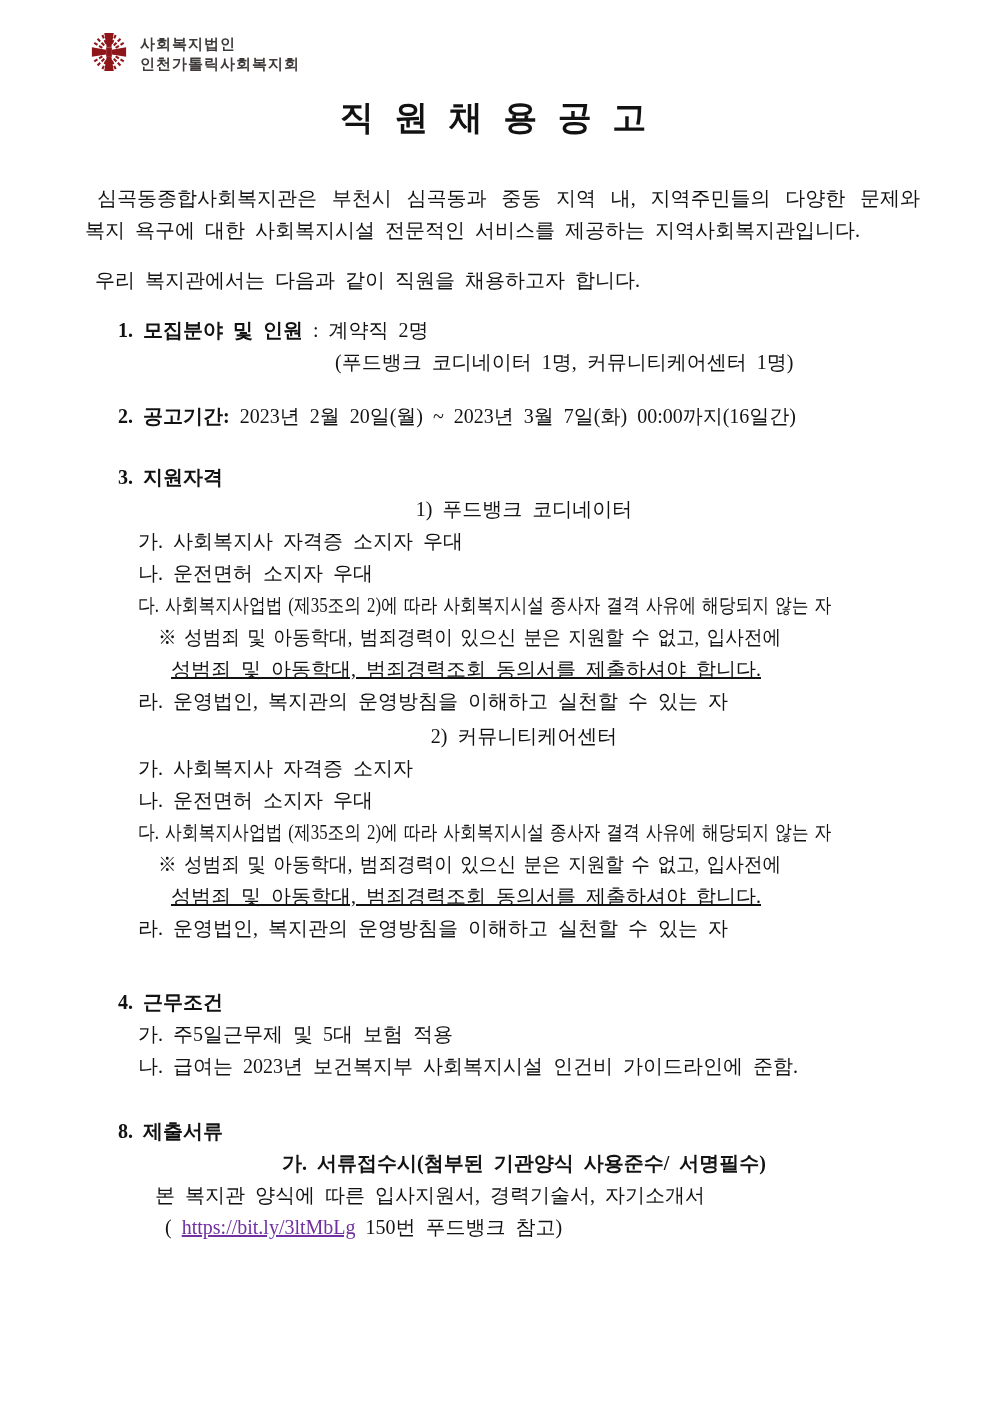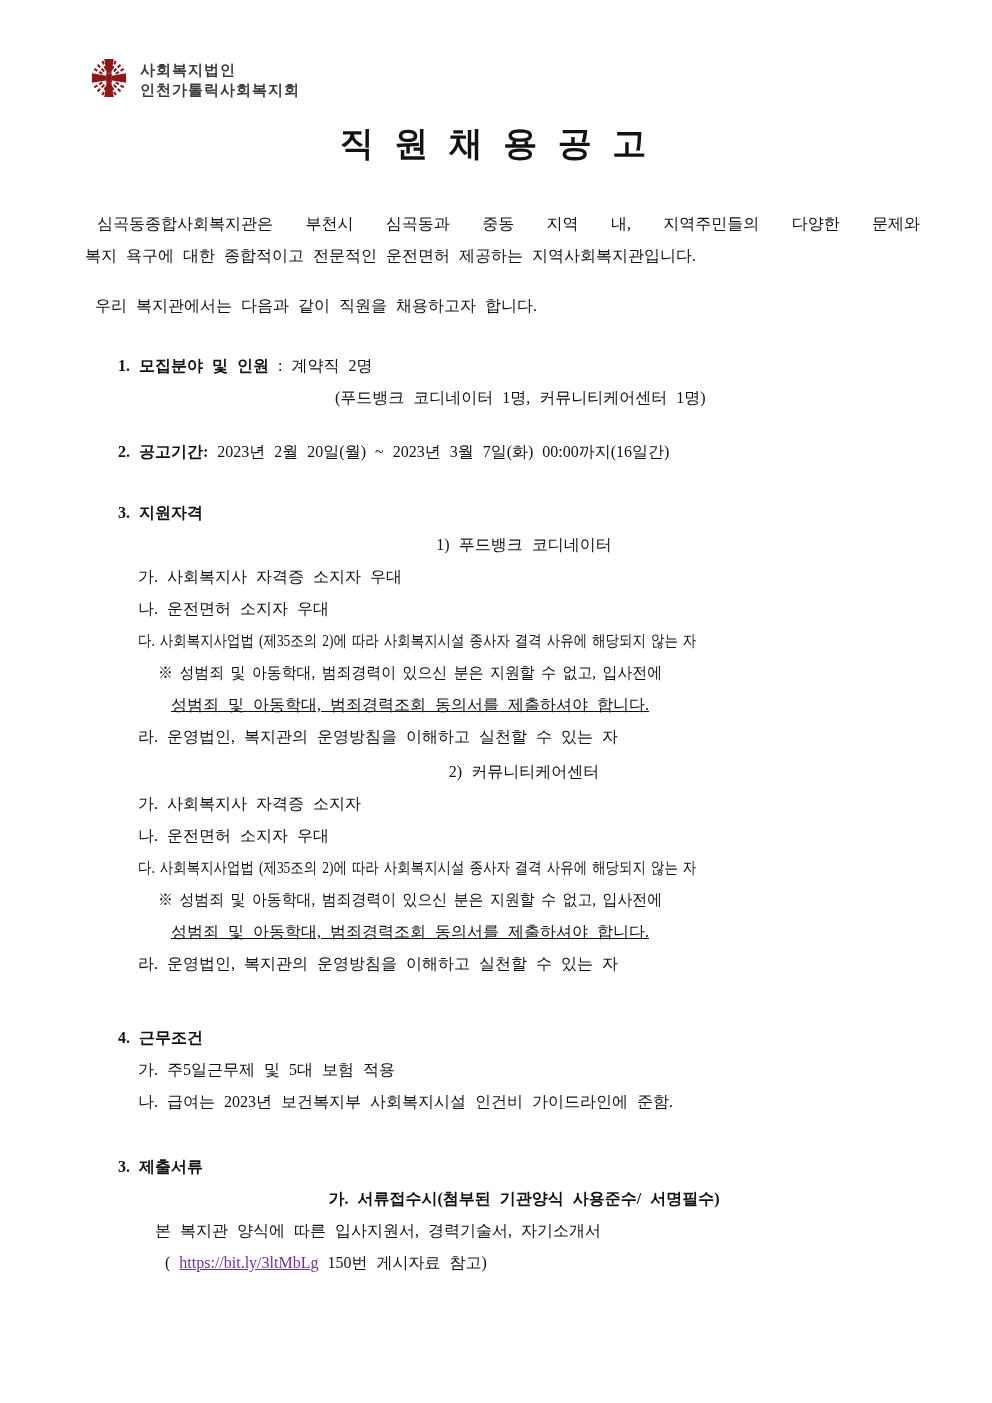--- a/index.html
+++ b/index.html
@@ -7,61 +7,61 @@
     position:relative;
     width:992px; height:1403px;
     background:#ffffff;
     overflow:hidden;
     font-family:"Liberation Serif","DejaVu Serif",serif;
     color:#121212;
   }
   
   .logo-row {
     display:flex; align-items:center; gap:12px;
-    padding:54px 0 0 90px;
+    padding:28px 0 0 90px;
     height:52px; box-sizing:content-box;
   }
   .logo-mark { width:38px; height:48px; flex:0 0 auto; }
   .logo-text {
     font-family:"Liberation Sans","DejaVu Sans",sans-serif;
     font-size:15px; font-weight:bold; line-height:20px;
     color:#3e3a39; letter-spacing:1px; white-space:nowrap;
   }
   
   .doc-title {
     margin-top:14px;
     text-align:center;
     font-size:34px; font-weight:bold;
     letter-spacing:6px; line-height:48px;
     white-space:nowrap;
   }
   
   .content { padding:0 72px 0 85px; }
   .line {
-    font-size:16px; line-height:32px;
+    font-size:20px; line-height:32px;
     white-space:nowrap; word-spacing:5px;
   }
   .bold { font-weight:bold; }
   .justify {
     white-space:normal;
     text-align:justify; text-align-last:justify;
   }
   .indent-12 { padding-left:12px; }
   .indent-10 { padding-left:10px; }
   .ind-head   { padding-left:33px; }
   .ind-group  { padding-left:43px;text-align:center; }
   .ind-item   { padding-left:53px; }
   .ind-note   { padding-left:73px; }
   .ind-note2  { padding-left:86px;text-decoration:underline; }
   .ind-detail { padding-left:250px; }
   .ind-s5line { padding-left:70px; }
   .ind-s5link { padding-left:80px; }
   .mt-intro  { margin-top:40px; }
   .mt-p2     { margin-top:18px; }
-  .mt-s1     { margin-top:28px; }
+  .mt-s1     { margin-top:18px; }
   .mt-s2     { margin-top:22px; }
   .mt-s3     { margin-top:29px; }
   .mt-s4     { margin-top:42px; }
   .mt-s5     { margin-top:33px; }
   .mt-g2     { margin-top:3px; }
   .condensed {
     display:inline-block;
     transform:scaleX(0.84); transform-origin:0 50%;
     word-spacing:2px;
   }
@@ -109,21 +109,21 @@
       <div>사회복지법인</div>
       <div>인천가톨릭사회복지회</div>
     </div>
   </div>
 
   <div class="doc-title">직 원 채 용 공 고</div>
 
   <div class="content">
 
     <div class="line justify mt-intro indent-12">심곡동종합사회복지관은 부천시 심곡동과 중동 지역 내, 지역주민들의 다양한 문제와</div>
-    <div class="line">복지 욕구에 대한 종합적이고 전문적인 운전면허 제공하는 지역사회복지관입니다.</div>
+    <div class="line">복지 욕구에 대한 사회복지시설 전문적인 서비스를 제공하는 지역사회복지관입니다.</div>
     <div class="line mt-p2 indent-10">우리 복지관에서는 다음과 같이 직원을 채용하고자 합니다.</div>
 
     <div class="line ind-head mt-s1">
       <span class="bold">1. 모집분야 및 인원</span><span> : 계약직 2명</span>
     </div>
     <div class="line ind-detail">(푸드뱅크 코디네이터 1명, 커뮤니티케어센터 1명)</div>
 
     <div class="line ind-head mt-s2">
       <span class="bold">2. 공고기간:</span><span> 2023년 2월 20일(월) ~ 2023년 3월 7일(화) 00:00까지(16일간)</span>
     </div>
@@ -156,24 +156,24 @@
     <div class="line ind-note2">성범죄 및 아동학대, 범죄경력조회 동의서를 제출하셔야 합니다.</div>
     <div class="line ind-item">라. 운영법인, 복지관의 운영방침을 이해하고 실천할 수 있는 자</div>
 
     <div class="line ind-head mt-s4">
       <span class="bold">4. 근무조건</span>
     </div>
     <div class="line ind-item">가. 주5일근무제 및 5대 보험 적용</div>
     <div class="line ind-item">나. 급여는 2023년 보건복지부 사회복지시설 인건비 가이드라인에 준함.</div>
 
     <div class="line ind-head mt-s5">
-      <span class="bold">3. 제출서류</span>
+      <span class="bold">8. 제출서류</span>
     </div>
     <div class="line ind-group">
       <span class="bold">가. 서류접수시(첨부된 기관양식 사용준수/ 서명필수)</span>
     </div>
     <div class="line ind-s5line">본 복지관 양식에 따른 입사지원서, 경력기술서, 자기소개서</div>
     <div class="line ind-s5link">
-      <span>( </span><a class="doc-link">https://bit.ly/3ltMbLg</a><span> 150번 게시자료 참고)</span>
+      <span>( </span><a class="doc-link">https://bit.ly/3ltMbLg</a><span> 150번 푸드뱅크 참고)</span>
     </div>
 
   </div>
 </div>
 
 </body></html>

